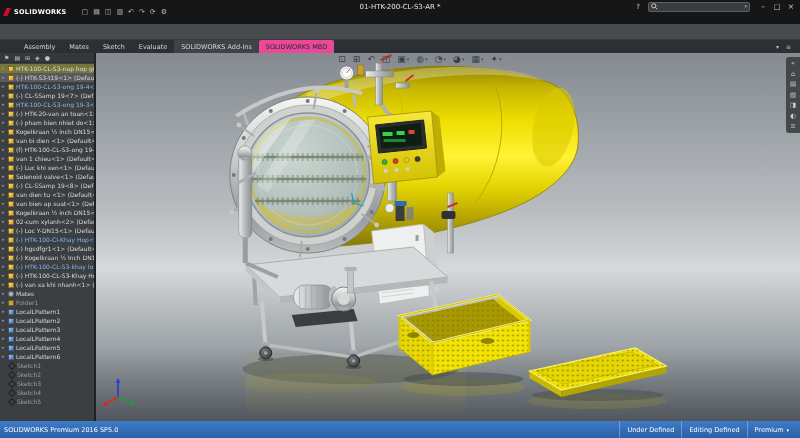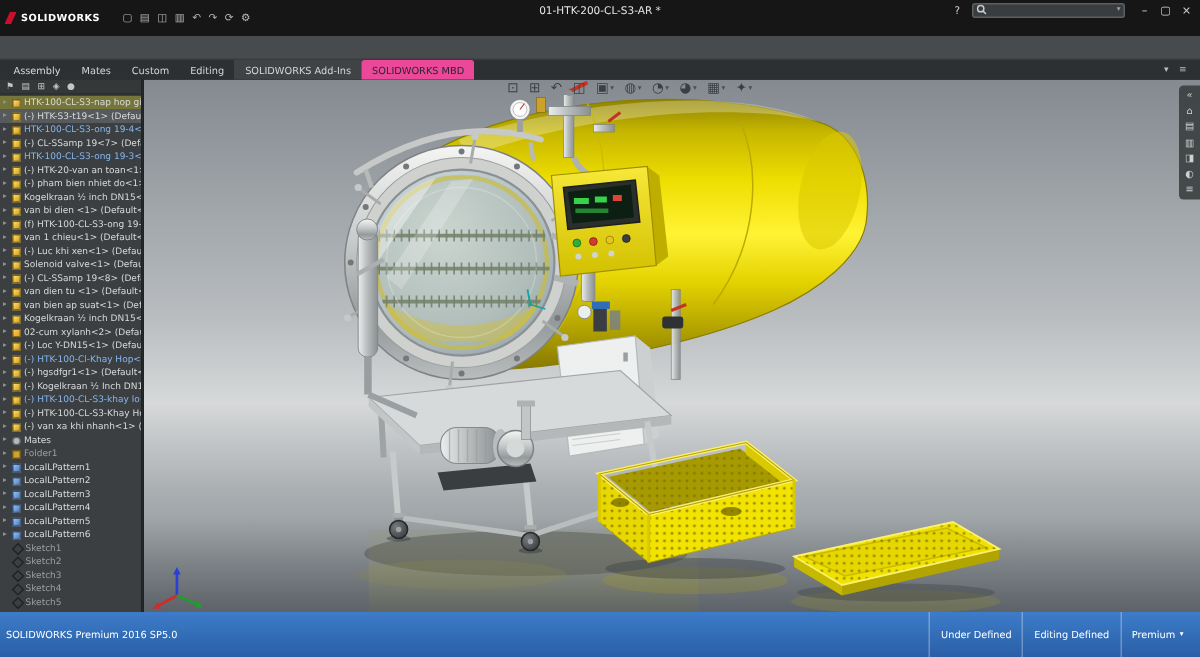--- a/index.html
+++ b/index.html
@@ -18,21 +18,21 @@
   #search-box{position:absolute;right:50px;top:1.5px;width:102px;height:10px;background:#3a3d3f;border:1px solid #5c6062;border-radius:2px;display:flex;align-items:center;padding:0 2px;gap:2px}
   #search-input{flex:1;background:transparent;border:none;color:#ddd;font-size:6px;outline:none;min-width:0;height:8px}
   #search-caret{color:#9a9ea0;font-size:5px;line-height:1}
   #win-controls{position:absolute;right:2px;top:0;display:flex;height:13px;align-items:center}
   #win-controls span{color:#cfcfcf;font-size:7.5px;width:14px;text-align:center;line-height:13px}
 
   
   #band{position:absolute;left:0;top:13px;right:0;height:27px;background:#474b4d;border-bottom:1px solid #393d3f;z-index:8}
 
   
-  #tabrow{position:absolute;left:0;top:40px;right:0;height:13px;background:#2d3032;display:flex;align-items:stretch;padding-left:2px;z-index:8}
+  #tabrow{position:absolute;left:0;top:40px;right:0;height:13px;background:#2d3032;display:flex;align-items:stretch;padding-left:17px;z-index:8}
   .tab{font-size:6.5px;color:#d4d6d7;padding:0 7px;display:flex;align-items:center;white-space:nowrap}
   .tab.semi{background:#3f4345}
   .tab.active{background:#ec4899;color:#26282a;border-radius:2px 2px 0 0}
   #tabrow-right{margin-left:auto;display:flex;gap:7px;align-items:center;padding-right:9px;color:#b9bcbd;font-size:6px}
 
   
   #leftpanel{position:absolute;left:0;top:53px;width:95px;bottom:13px;background:#3b3f41;border-right:1px solid #1f2224;overflow:hidden;z-index:7}
   #panel-tabs{height:10px;display:flex;gap:5px;align-items:center;padding:0 4px;background:#343839;border-bottom:1px solid #2b2e30}
   #panel-tabs span{color:#c3c6c7;font-size:6px;line-height:1}
   #tree{position:absolute;top:11px;left:0;right:0;bottom:0}
@@ -54,21 +54,21 @@
   
   #viewport{position:absolute;left:96px;top:53px;right:0;bottom:13px;z-index:1}
   #scene{width:100%;height:100%;display:block}
   #headsup{position:absolute;top:2px;left:46%;transform:translateX(-50%);display:flex;gap:7px;align-items:center;z-index:3}
   .hitem{display:flex;align-items:center;gap:1px;color:#394045;font-size:9px;line-height:1}
   .hitem .caret{font-size:5px;color:#4a5154}
   #taskpane{position:absolute;top:4px;right:0;width:14px;background:rgba(56,60,62,.88);border-radius:3px 0 0 3px;display:flex;flex-direction:column;align-items:center;padding:3px 0;gap:4px;z-index:3}
   #taskpane span{color:#ced1d3;font-size:6.5px;line-height:1}
 
   
-  #statusbar{position:absolute;left:0;bottom:0;right:0;height:30px;background:linear-gradient(#3d7cc9,#2a5fa6);display:flex;align-items:center;color:#fff;font-size:6.5px;padding:0 4px;z-index:9}
+  #statusbar{position:absolute;left:0;bottom:0;right:0;height:17px;background:linear-gradient(#3d7cc9,#2a5fa6);display:flex;align-items:center;color:#fff;font-size:6.5px;padding:0 4px;z-index:9}
   #status-left{flex:none;white-space:nowrap}
   #status-right{margin-left:auto;display:flex;align-items:center;height:100%}
   #status-right .sitem{padding:0 7px;border-left:1px solid rgba(255,255,255,.3);display:flex;gap:3px;align-items:center;height:100%;white-space:nowrap}
   #status-right .sitem .caret{font-size:5px}
 </style>
 </head>
 <body>
 
 <div id="titlebar">
   <span class="logo-mark"></span>
@@ -99,22 +99,22 @@
     <span>×</span>
   </span>
 </div>
 
 <div id="band"></div>
 
 <div id="tabrow">
   <span id="tabs-holder" style="display:flex">
       <span class="tab">Assembly</span>
       <span class="tab">Mates</span>
-      <span class="tab">Custom</span>
-      <span class="tab">Editing</span>
+      <span class="tab">Sketch</span>
+      <span class="tab">Evaluate</span>
       <span class="tab semi">SOLIDWORKS Add-Ins</span>
       <span class="tab active">SOLIDWORKS MBD</span>
     </span>
   <span id="tabrow-right">
       <span class="qicon">▾</span>
       <span class="qicon">≡</span>
     </span>
 </div>
 
 <div id="leftpanel">

